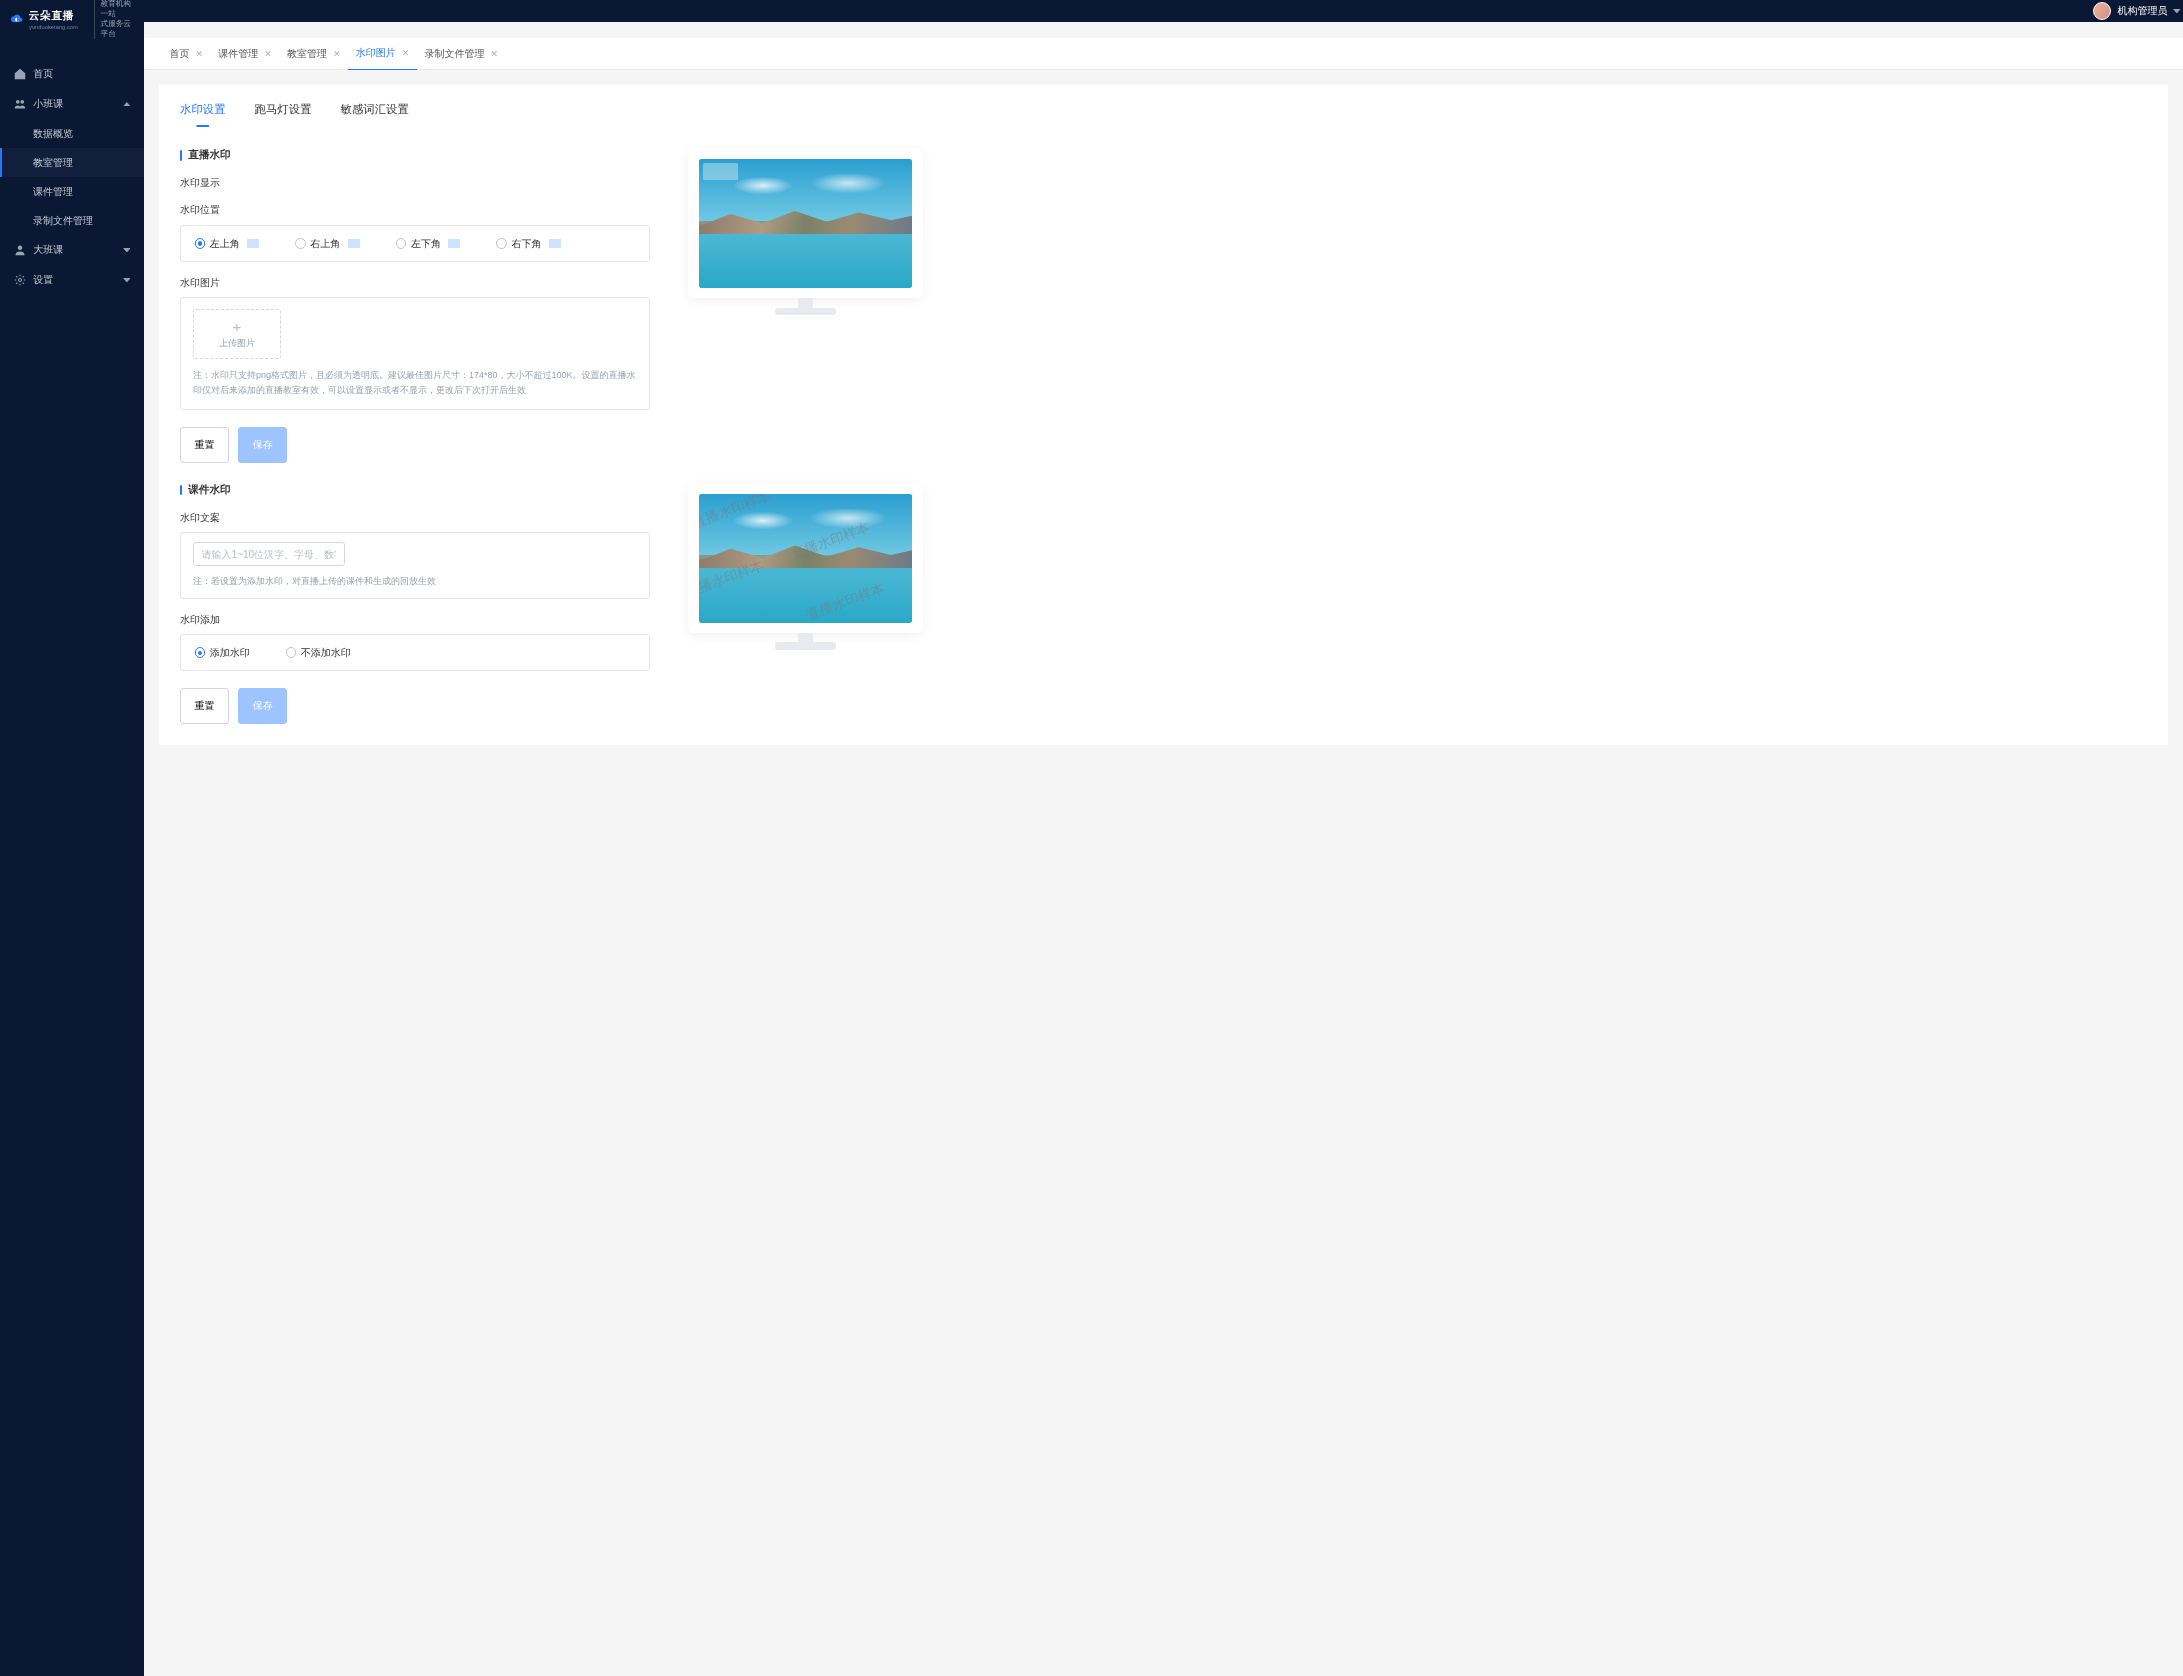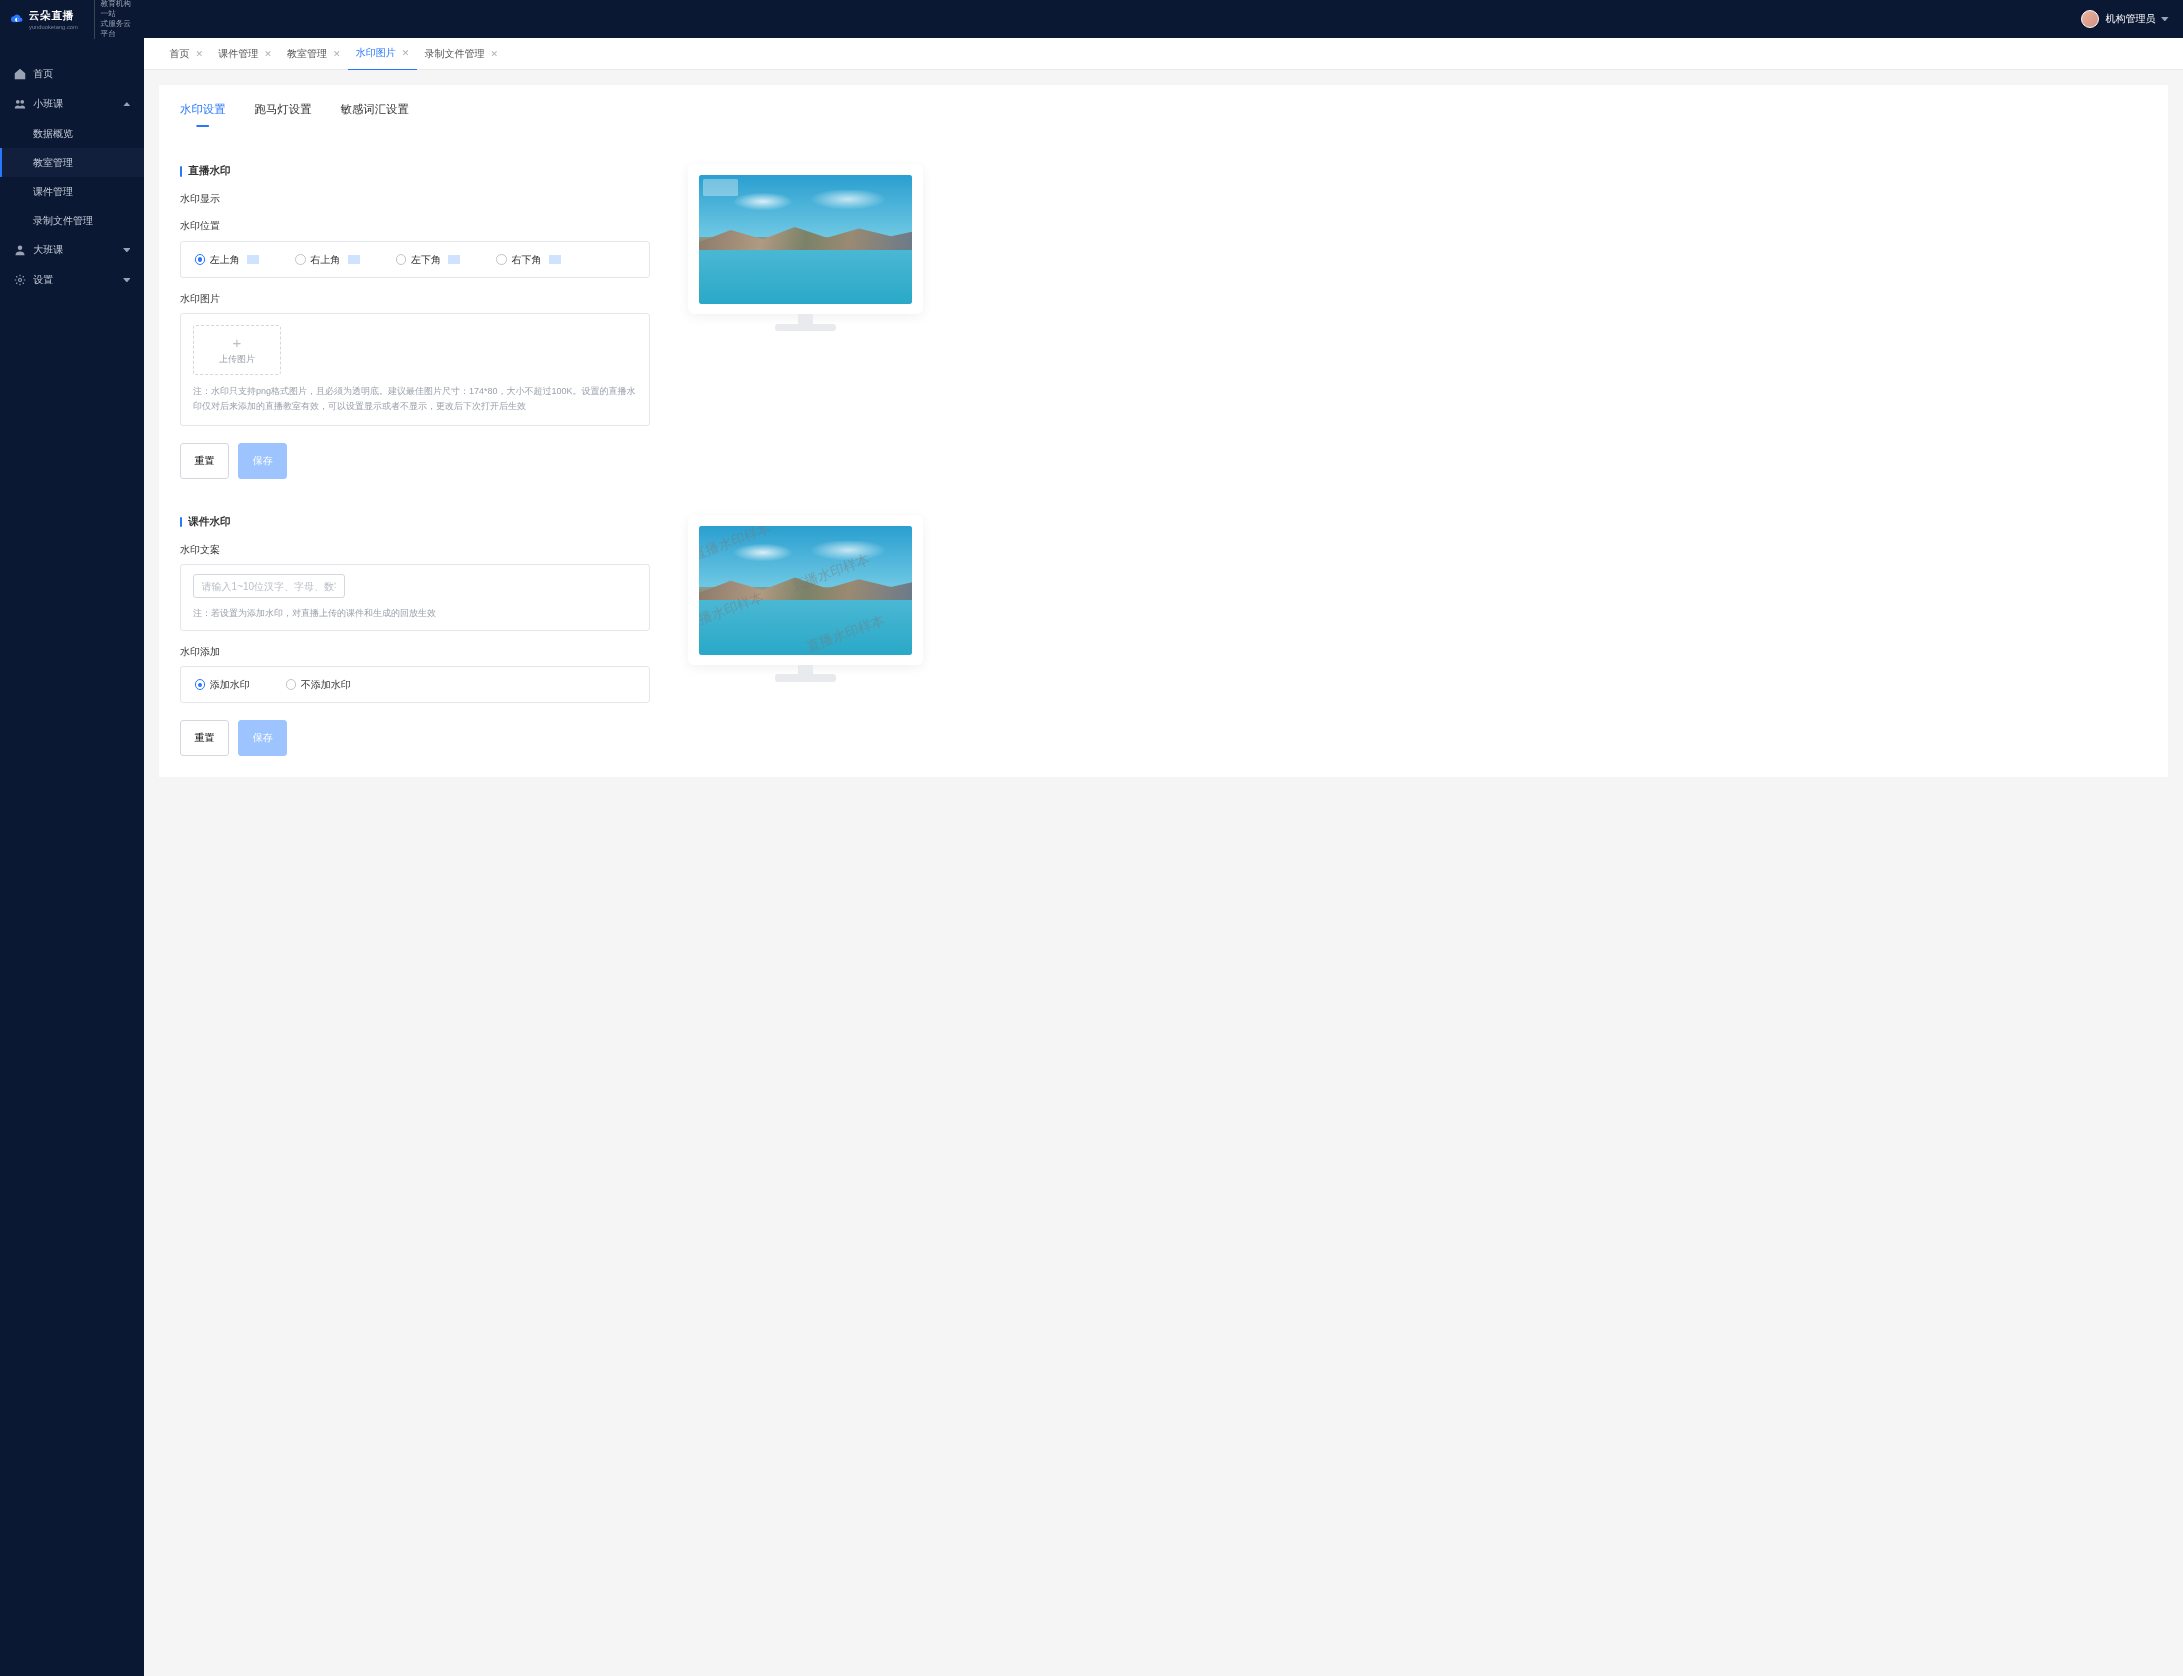--- a/index.html
+++ b/index.html
@@ -1,19 +1,19 @@
 <!DOCTYPE html>
 <html style="font-size:12px"><head>
 <meta charset="utf-8">
 <style>
 * { margin: 0; padding: 0; box-sizing: border-box; }
 body { font-family: -apple-system, BlinkMacSystemFont, "PingFang SC", "Microsoft YaHei", sans-serif; font-size: 10px; color: #333; background: #f5f5f5; }
 
 
-.top-header { height: 38px; background: #0a1833; display: flex; align-items: center; justify-content: flex-end; padding: 0 14px; position: fixed; top: 0; left: 0; right: 0; z-index: 100; }
+.top-header { height: 22px; background: #0a1833; display: flex; align-items: center; justify-content: flex-end; padding: 0 2px; position: fixed; top: 0; left: 0; right: 0; z-index: 100; }
 .user-area { display: flex; align-items: center; gap: 6px; color: #fff; cursor: pointer; }
 .avatar { width: 18px; height: 18px; border-radius: 50%; background: linear-gradient(135deg, #e8b4a0, #d49080); border: 0.8px solid #fff; }
 .chev-down { width: 7.6px; height: 4.5px; }
 
 
 .sidebar { width: 144px; background: #0a1833; position: fixed; top: 0; left: 0; bottom: 0; z-index: 101; color: #c5cbd6; }
 .logo-area { height: 38px; display: flex; align-items: center; padding: 0 10.6px; gap: 6px; }
 .logo-icon { width: 16.7px; height: 16.7px; }
 .logo-txt { display: flex; flex-direction: column; border-left: 0.8px solid #3a4556; padding-left: 6px; margin-left: 1.5px; }
 .logo-main { font-size: 10.6px; font-weight: 600; color: #fff; letter-spacing: 0.8px; }
@@ -41,21 +41,21 @@
 
 .content-card { background: #fff; margin: 15px; padding: 0 21px 21px; }
 
 
 .sub-tabs { display: flex; gap: 29px; border-bottom: 0.8px solid transparent; padding-top: 16.7px; }
 .sub-tab { font-size: 11.4px; color: #333; padding-bottom: 10.6px; cursor: pointer; position: relative; }
 .sub-tab.active { color: #2878ff; }
 .sub-tab.active::after { content: ""; position: absolute; bottom: 0; left: 50%; transform: translateX(-50%); width: 13.6px; height: 2.3px; background: #2878ff; border-radius: 1.5px; }
 
 
-.section { margin-top: 36px; display: flex; gap: 38px; }
+.section { margin-top: 20px; display: flex; gap: 38px; }
 .section-left { flex: 1; max-width: 470px; }
 .section-right { width: 235px; }
 
 .section-title { display: flex; align-items: center; gap: 6px; font-size: 10.6px; font-weight: 600; margin-bottom: 13.6px; }
 .section-title::before { content: ""; width: 2.3px; height: 10.6px; background: #2878ff; border-radius: 1.5px; }
 
 .field-label { font-size: 10px; color: #333; margin-bottom: 7.6px; margin-top: 13.6px; }
 .field-label:first-of-type { margin-top: 0; }
 
 .radio-box { border: 0.8px solid #e3e6eb; border-radius: 3px; padding: 10.6px 13.6px; display: flex; gap: 36px; flex-wrap: wrap; }

